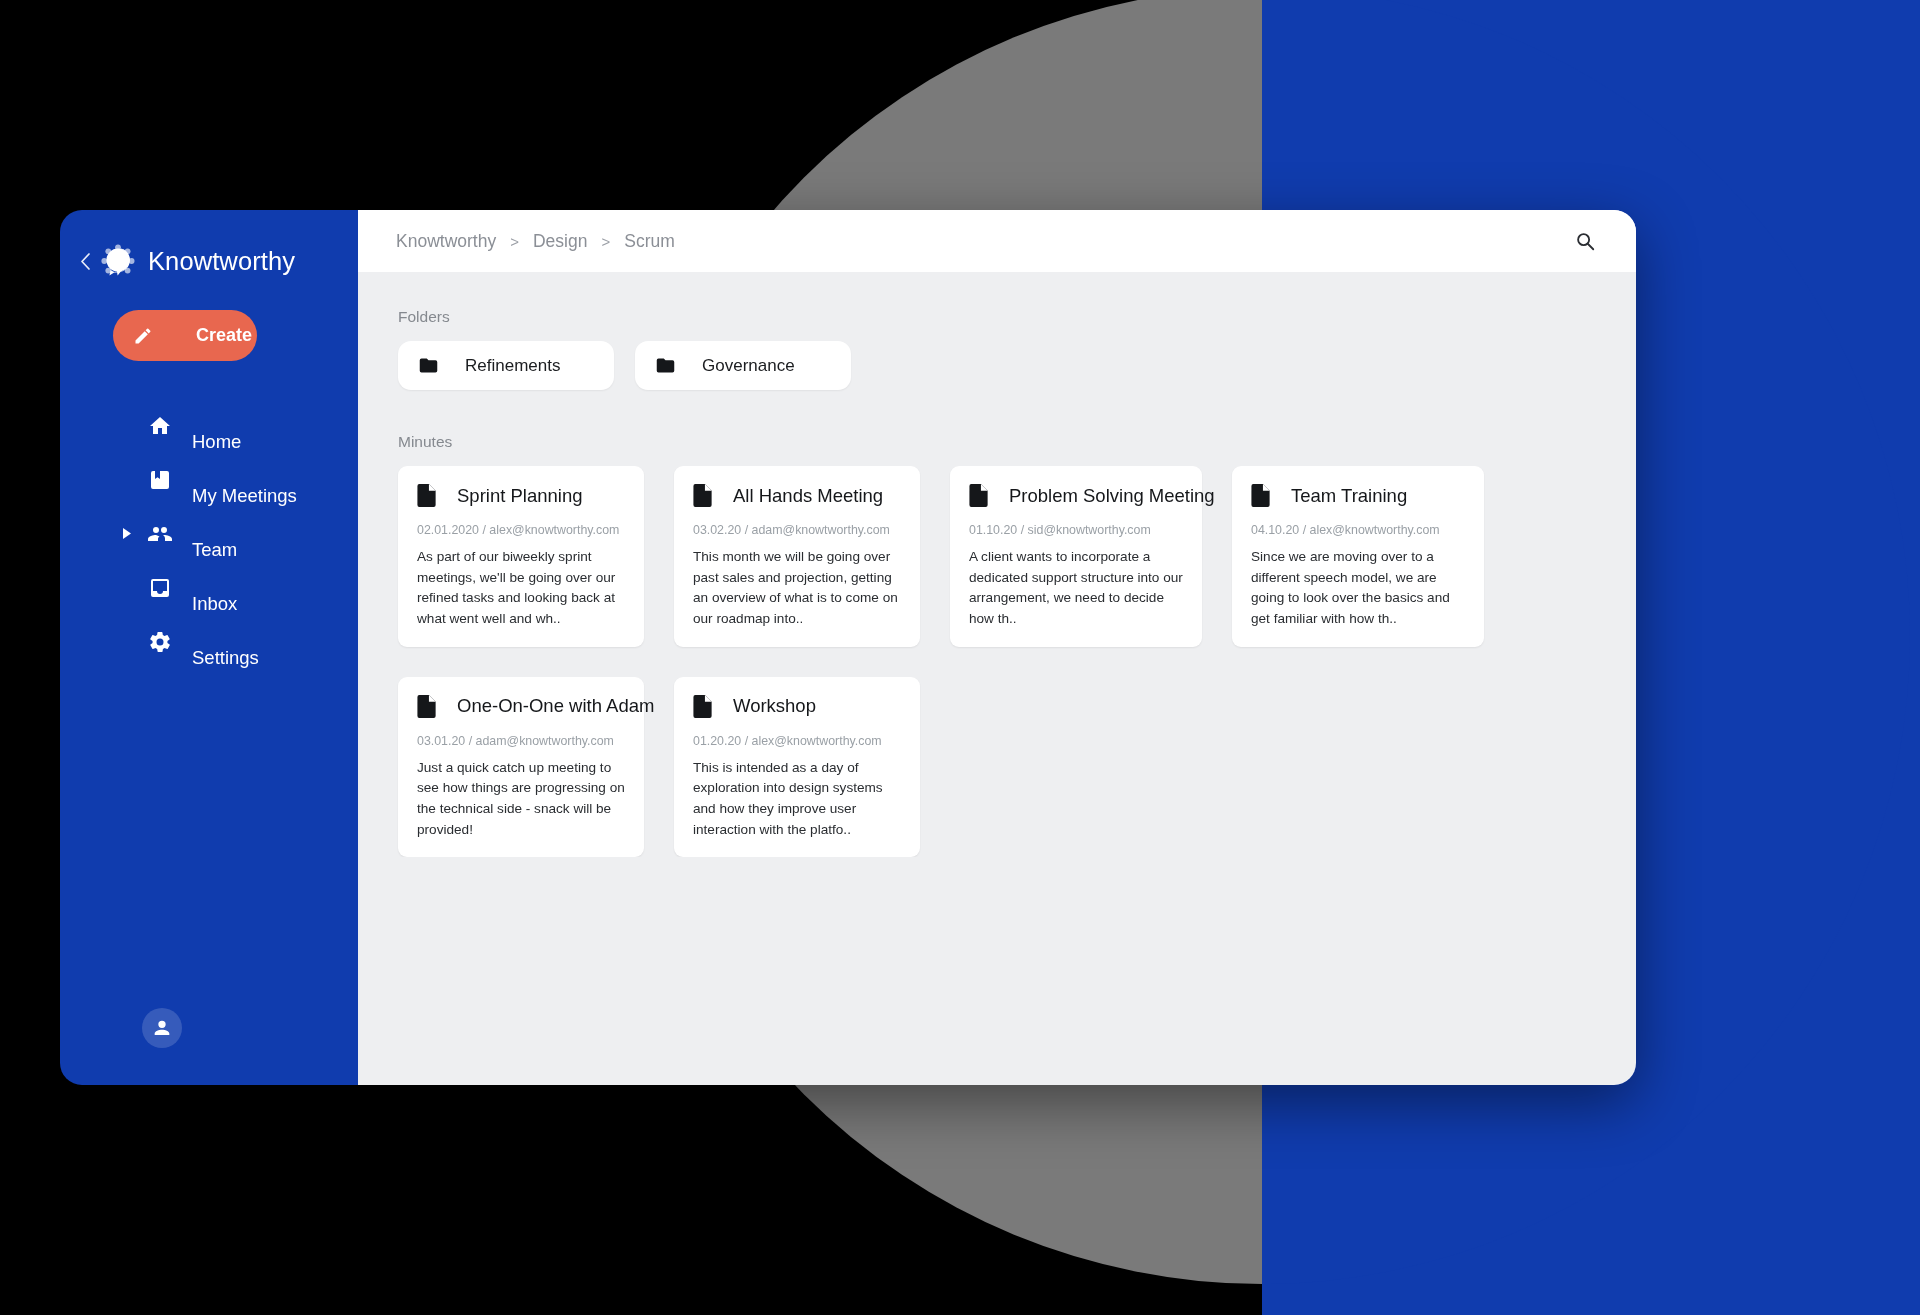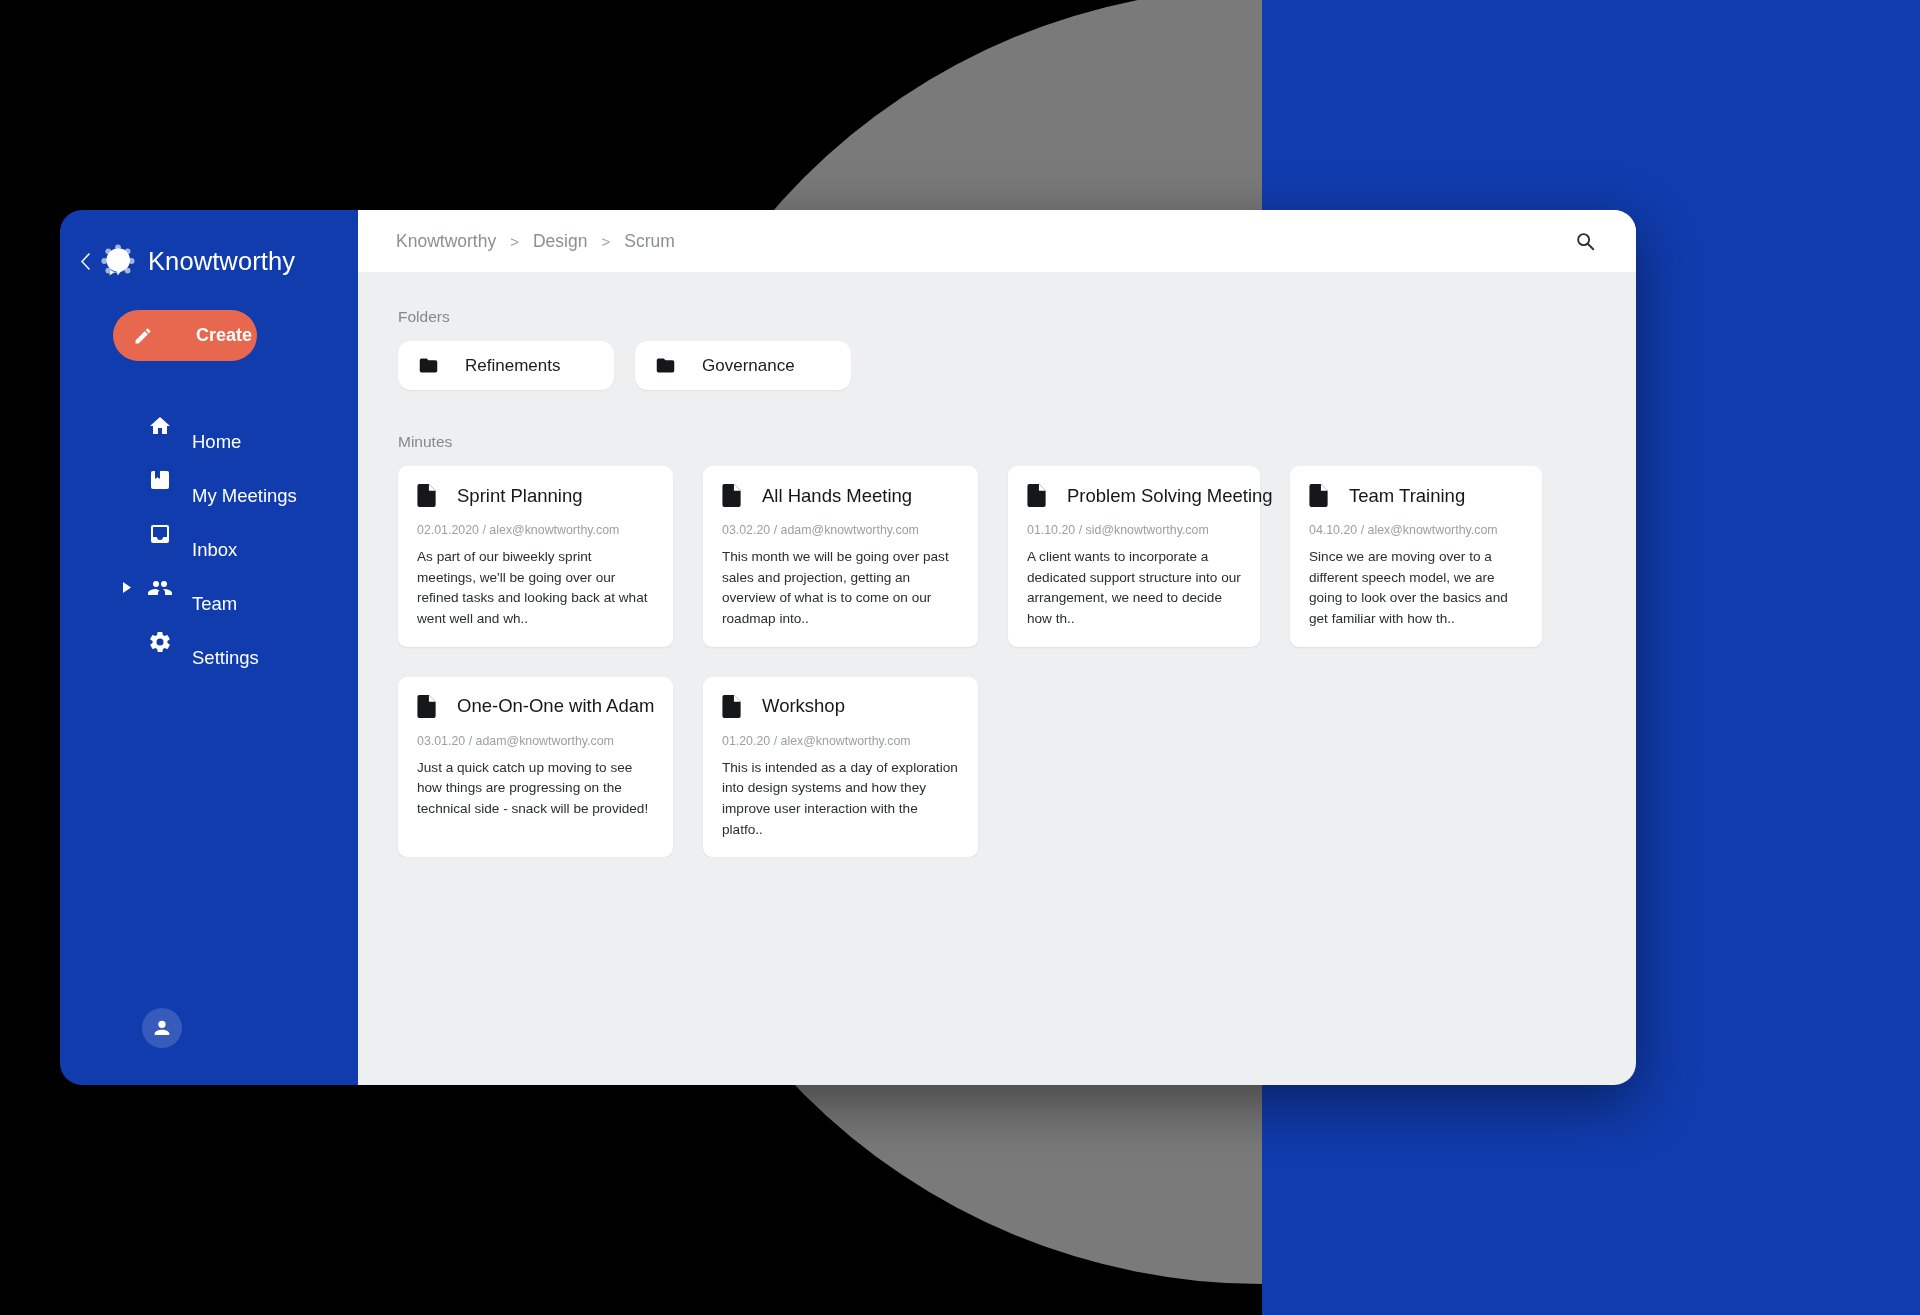--- a/index.html
+++ b/index.html
@@ -155,21 +155,21 @@
     background: #fff; border-radius: 13px;
     display: flex; align-items: center;
     cursor: pointer;
     box-shadow: 0 1px 2px rgba(0,0,0,.06);
   }
   .folder-chip .folder-icon { margin-left: 20px; width: 21px; height: 21px; flex: 0 0 21px; }
   .folder-chip .folder-label { margin-left: 26px; font-size: 17px; color: #1b1d20; white-space: nowrap; }
 
   .card-grid { display: flex; flex-wrap: wrap; gap: 30px; }
   .minute-card {
-    width: 275px; min-height: 132px;
+    width: 246px; min-height: 132px;
     background: #ffffff;
     border-radius: 9px;
     padding: 18px 19px 17px 19px;
     cursor: pointer;
     box-shadow: 0 1px 2px rgba(0,0,0,.07);
   }
   .minute-card.wide { width: 252px; }
   .card-head { display: flex; align-items: center; }
   .card-head .doc-icon { width: 20px; height: 23px; flex: 0 0 20px; }
   .card-head .card-title {
@@ -248,40 +248,40 @@
         <div class="nav-item">
           <span class="nav-icon">
             <svg width="24" height="24" viewBox="0 0 24 24" aria-hidden="true">
               <path fill="#ffffff" d="M19 3H5a2 2 0 0 0-2 2v14a2 2 0 0 0 2 2h14a2 2 0 0 0 2-2V5a2 2 0 0 0-2-2zm-7 0v8l-2.5-1.8L7 11V3z"></path>
             </svg>
           </span>
           <span class="nav-label">My Meetings</span>
         </div>
 
         <div class="nav-item">
+          <span class="caret">
+            <svg width="8" height="11" viewBox="0 0 8 11" aria-hidden="true">
+              <path fill="#ffffff" d="M0 0 L8 5.5 L0 11 Z"></path>
+            </svg>
+          </span>
+          <span class="nav-icon">
+            <svg width="24" height="24" viewBox="0 0 24 24" aria-hidden="true">
+              <path fill="#ffffff" d="M16 11a3 3 0 1 0 0-6 3 3 0 0 0 0 6zm-8 0a3 3 0 1 0 0-6 3 3 0 0 0 0 6zm0 2c-2.67 0-8 1.34-8 4v2h10v-2c0-.9.6-1.74 1.56-2.4A14.3 14.3 0 0 0 8 13zm8 0c-.3 0-.64.02-1 .05 1.24.9 2 2.07 2 3.45V19h7v-2c0-2.66-5.33-4-8-4z"></path>
+            </svg>
+          </span>
+          <span class="nav-label">Team</span>
+        </div>
+
+        <div class="nav-item">
           <span class="nav-icon">
             <svg width="24" height="24" viewBox="0 0 24 24" aria-hidden="true">
               <path fill="#ffffff" d="M19 3H5a2 2 0 0 0-2 2v14a2 2 0 0 0 2 2h14a2 2 0 0 0 2-2V5a2 2 0 0 0-2-2zm0 12h-4a3 3 0 0 1-6 0H5V5h14z"></path>
             </svg>
           </span>
           <span class="nav-label">Inbox</span>
-        </div>
-
-        <div class="nav-item">
-          <span class="caret">
-            <svg width="8" height="11" viewBox="0 0 8 11" aria-hidden="true">
-              <path fill="#ffffff" d="M0 0 L8 5.5 L0 11 Z"></path>
-            </svg>
-          </span>
-          <span class="nav-icon">
-            <svg width="24" height="24" viewBox="0 0 24 24" aria-hidden="true">
-              <path fill="#ffffff" d="M16 11a3 3 0 1 0 0-6 3 3 0 0 0 0 6zm-8 0a3 3 0 1 0 0-6 3 3 0 0 0 0 6zm0 2c-2.67 0-8 1.34-8 4v2h10v-2c0-.9.6-1.74 1.56-2.4A14.3 14.3 0 0 0 8 13zm8 0c-.3 0-.64.02-1 .05 1.24.9 2 2.07 2 3.45V19h7v-2c0-2.66-5.33-4-8-4z"></path>
-            </svg>
-          </span>
-          <span class="nav-label">Team</span>
         </div>
 
         <div class="nav-item">
           <span class="nav-icon">
             <svg width="24" height="24" viewBox="0 0 24 24" aria-hidden="true">
               <path fill="#ffffff" d="M19.4 13a7.8 7.8 0 0 0 0-2l2.1-1.6a.5.5 0 0 0 .12-.64l-2-3.46a.5.5 0 0 0-.6-.22l-2.5 1a7.3 7.3 0 0 0-1.7-1l-.38-2.65a.5.5 0 0 0-.5-.43h-4a.5.5 0 0 0-.5.43L9.1 5.08a7.3 7.3 0 0 0-1.7 1l-2.5-1a.5.5 0 0 0-.6.22l-2 3.46a.5.5 0 0 0 .12.64L4.6 11a7.8 7.8 0 0 0 0 2l-2.1 1.6a.5.5 0 0 0-.12.64l2 3.46c.13.22.39.3.6.22l2.5-1c.52.4 1.09.74 1.7 1l.38 2.65c.04.25.25.43.5.43h4c.25 0 .46-.18.5-.43l.38-2.65c.61-.26 1.18-.6 1.7-1l2.5 1c.21.08.47 0 .6-.22l2-3.46a.5.5 0 0 0-.12-.64zM12 15.5a3.5 3.5 0 1 1 0-7 3.5 3.5 0 0 1 0 7z"></path>
             </svg>
           </span>
           <span class="nav-label">Settings</span>
         </div>
@@ -400,21 +400,21 @@
             <div class="card-head">
               <span class="doc-icon">
                 <svg width="20" height="23" viewBox="0 0 20 24" aria-hidden="true">
                   <path fill="#15171a" d="M2 0h10l7 7v15a2 2 0 0 1-2 2H2a2 2 0 0 1-2-2V2a2 2 0 0 1 2-2z"></path>
                   <path fill="#ffffff" d="M12 0l7 7h-7z"></path>
                 </svg>
               </span>
               <span class="card-title">One-On-One with Adam</span>
             </div>
             <div class="card-meta">03.01.20 / adam@knowtworthy.com</div>
-            <div class="card-body">Just a quick catch up moving to see how things are progressing on the technical side - snack will be provided!</div>
+            <div class="card-body">Just a quick catch up meeting to see how things are progressing on the technical side - snack will be provided!</div>
           </article>
 
           <article class="minute-card">
             <div class="card-head">
               <span class="doc-icon">
                 <svg width="20" height="23" viewBox="0 0 20 24" aria-hidden="true">
                   <path fill="#15171a" d="M2 0h10l7 7v15a2 2 0 0 1-2 2H2a2 2 0 0 1-2-2V2a2 2 0 0 1 2-2z"></path>
                   <path fill="#ffffff" d="M12 0l7 7h-7z"></path>
                 </svg>
               </span>

